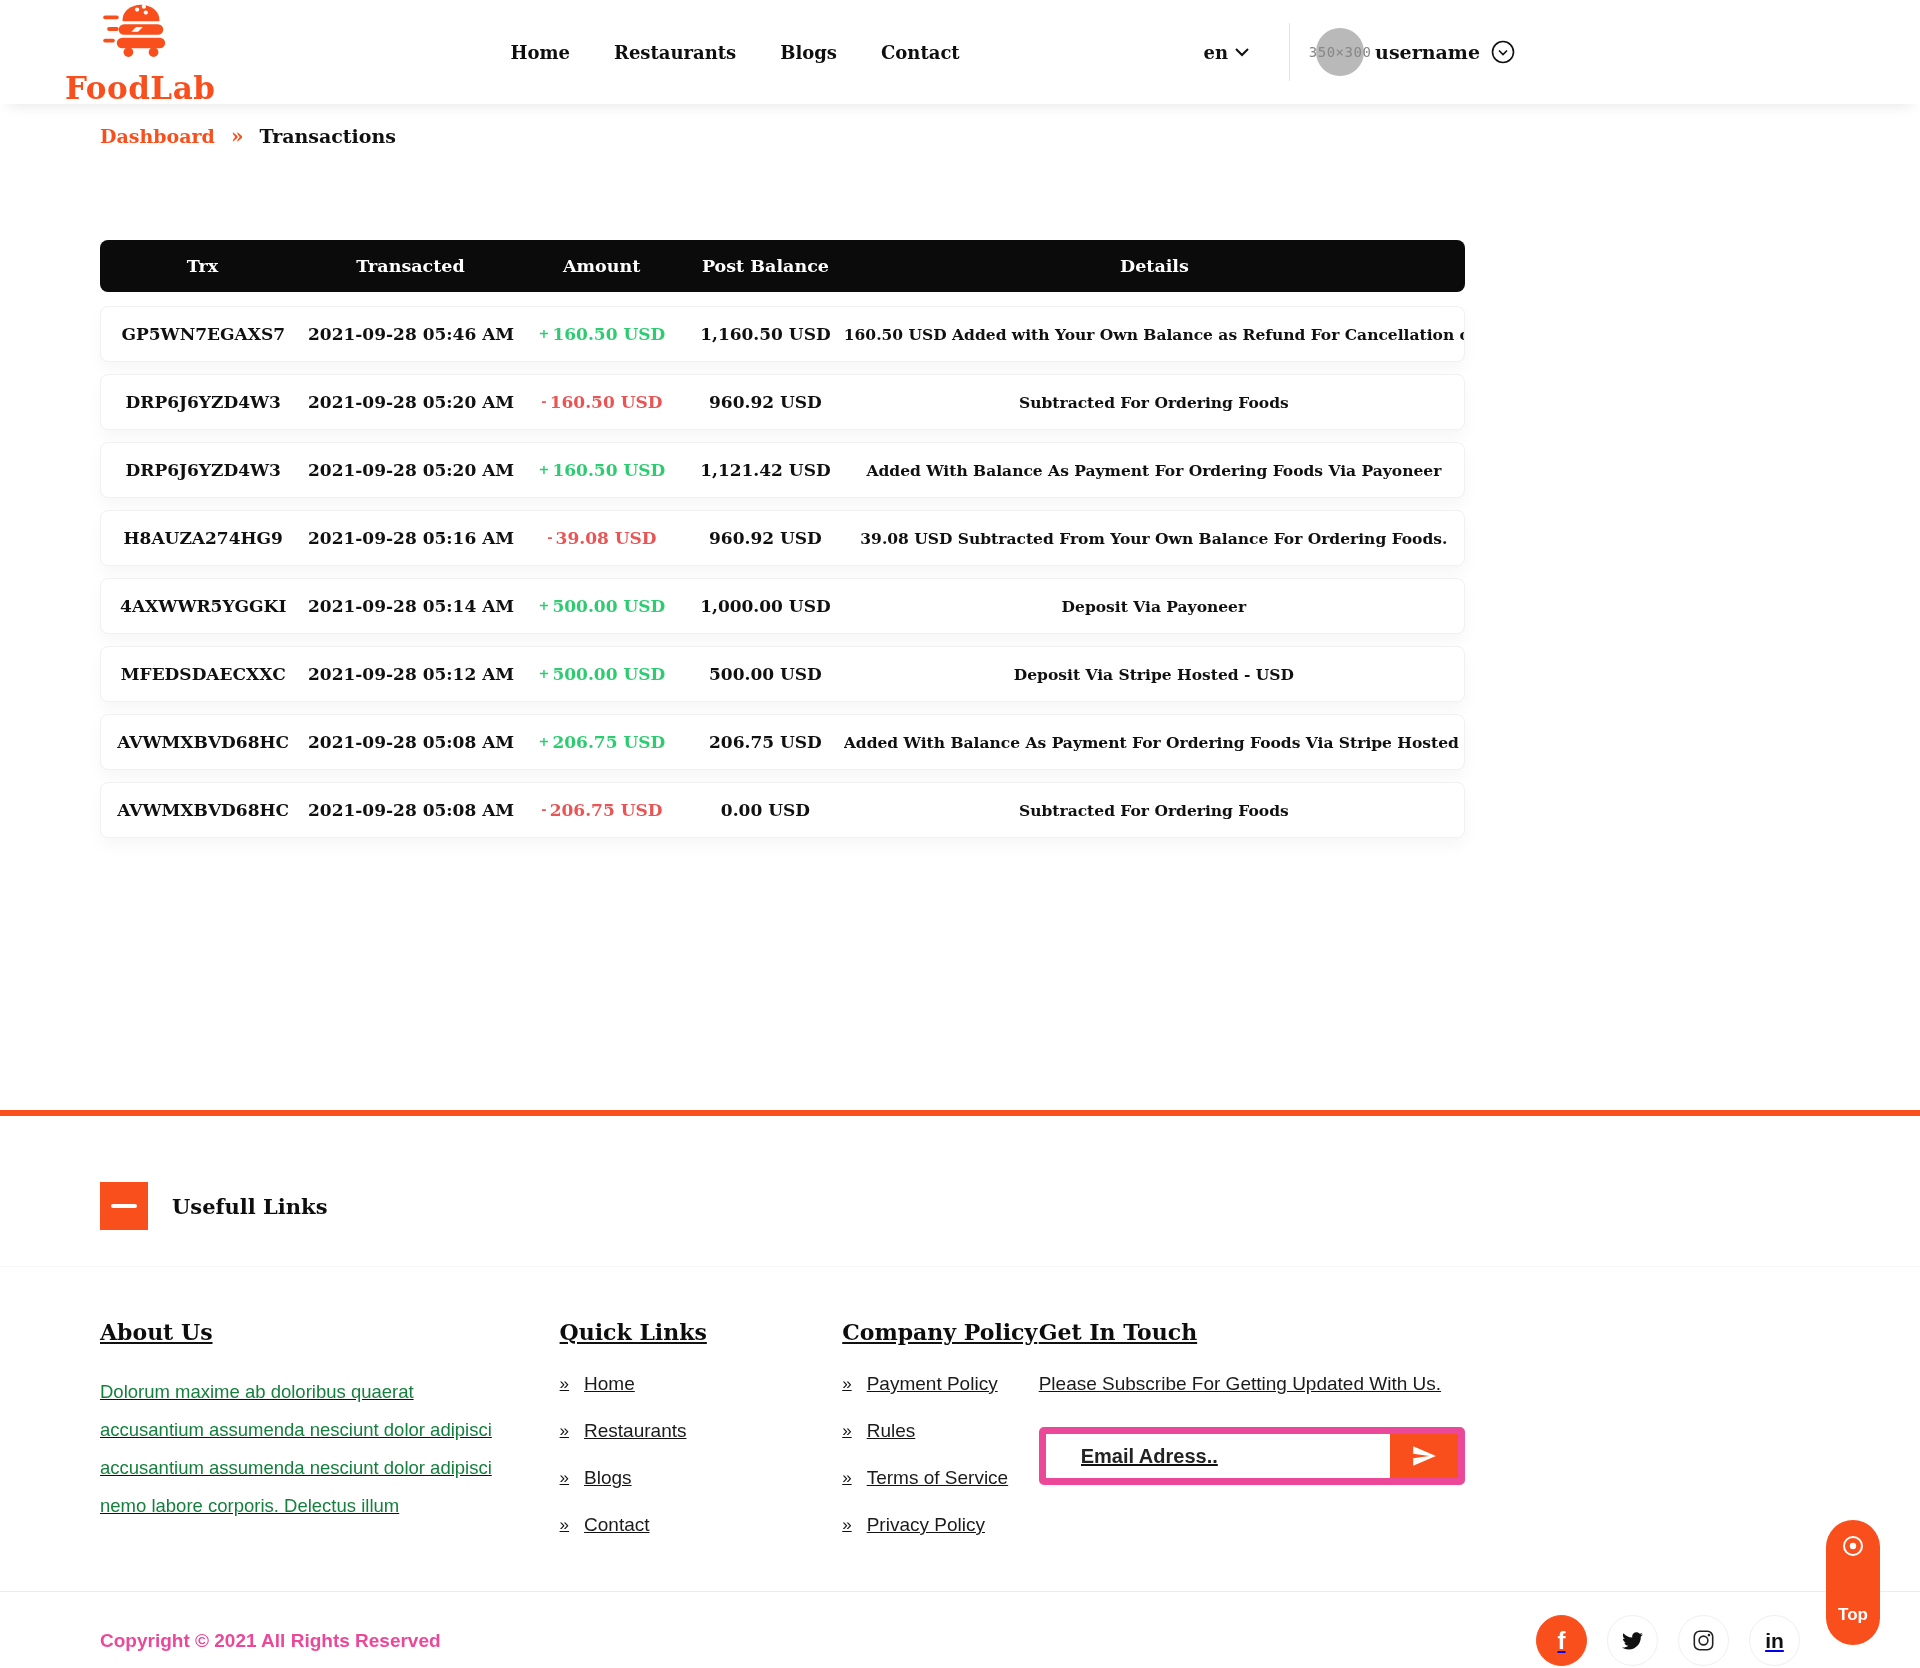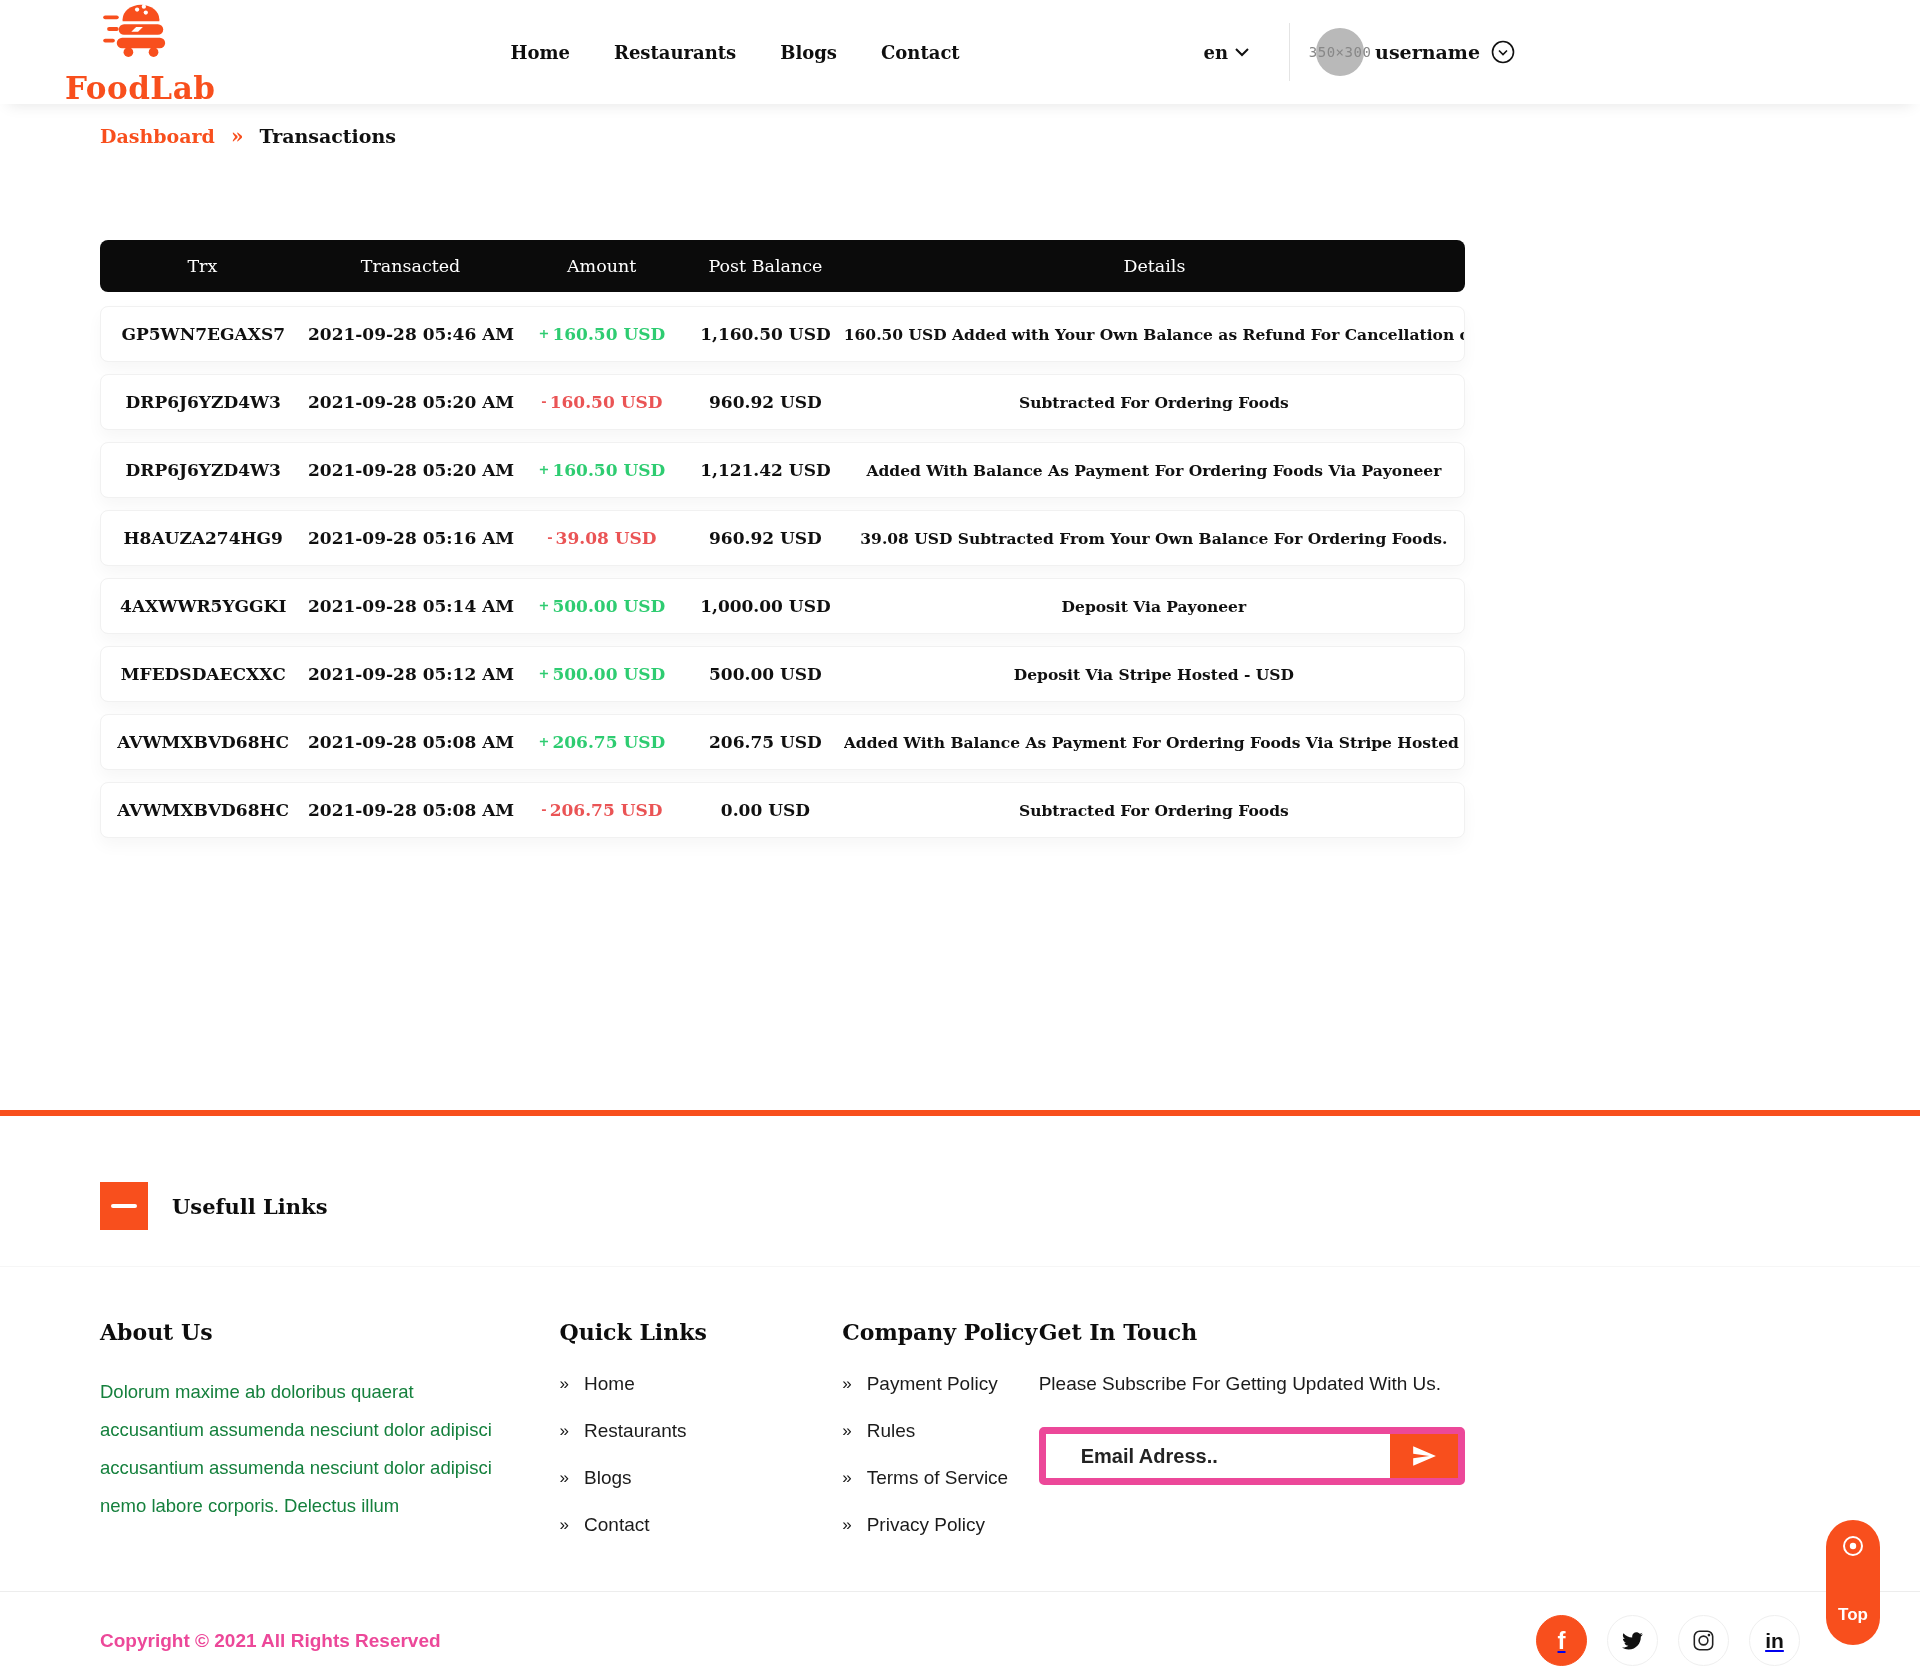--- a/index.html
+++ b/index.html
@@ -25,42 +25,42 @@
   
   .breadcrumb { height:64px; display:flex; align-items:center; gap:16px; padding-left:100px;
                 font-family:"DejaVu Serif", serif; font-weight:700; font-size:19px; }
   .crumb-root { color:var(--accent); text-decoration:none; }
   .crumb-sep { color:var(--accent); font-size:20px; }
   .crumb-current { color:#101010; }
 
   
   .table-wrap { width:1365px; margin:72px 0 0 100px; }
   .t-head { background:var(--table-head); border-radius:8px; height:52px; display:flex; align-items:center;
-            color:#fff; font-family:"DejaVu Serif", serif; font-weight:400; font-size:17.5px; }
+            color:#fff; font-family:"DejaVu Serif", serif; font-weight:700; font-size:17.5px; }
   .th, .td { text-align:center; white-space:nowrap; overflow:hidden; }
   .w-trx{width:15%} .w-date{width:15.5%} .w-amount{width:12.5%} .w-balance{width:11.5%} .w-details{width:45.5%}
   .t-row { height:56px; margin-top:12px; background:#fff; border:1px solid #f1f1f1; border-radius:8px;
            display:flex; align-items:center; font-family:"DejaVu Serif", serif; font-weight:700; font-size:17px;
            box-shadow:0 8px 16px rgba(0,0,0,0.035); color:#101010; }
   .t-row:first-of-type { margin-top:14px; }
   .c-details { font-size:15.5px; }
   .c-amount.pos { color:var(--positive); }
   .c-amount.neg { color:var(--negative); }
   .c-amount .sign { font-size:13px; margin-right:3px; vertical-align:2px; }
   .table-spacer { height:272px; }
 
   
   .footer-divider { height:6px; background:var(--accent); }
   footer { padding-top:66px; background:#fff; }
   .section-head { margin-left:100px; display:flex; align-items:center; gap:24px; }
   .minus-box { width:48px; height:48px; background:var(--accent); display:flex; align-items:center; justify-content:center; }
   .minus-box i { display:block; width:26px; height:4px; background:#fff; border-radius:2px; }
   .section-title { font-family:"DejaVu Serif", serif; font-weight:700; font-size:21px; color:#0d0d0d; }
   .section-rule { border:none; border-top:1px solid #f6f6f6; margin-top:36px; }
-  .f-cols { display:flex; width:1365px; margin:52px 0 0 100px; }
+  .f-cols { display:flex; width:1365px; margin:52px 0 0 100px;text-decoration:underline; }
   .f-col h3 { font-family:"DejaVu Serif", serif; font-weight:700; font-size:22px; color:#0d0d0d; margin-bottom:28px; }
   .col-about { width:420px; }
   .about-text { font-size:18.5px; line-height:38px; color:#15803d; }
   .col-quick { margin-left:47px; width:190px; }
   .col-policy { margin-left:96px; width:200px; }
   .col-touch { margin-left:auto; width:434px; }
   .f-link { display:flex; align-items:center; gap:15px; margin-bottom:25px; font-size:19px; color:#1b1b1b; cursor:pointer; }
   .f-link .bullet { font-size:17px; color:#161616; }
   .touch-text { font-size:19px; color:#1b1b1b; margin-bottom:32px; }
   .subscribe { display:flex; height:58px; border:7px solid #ec4899; border-radius:5px; overflow:hidden; }

